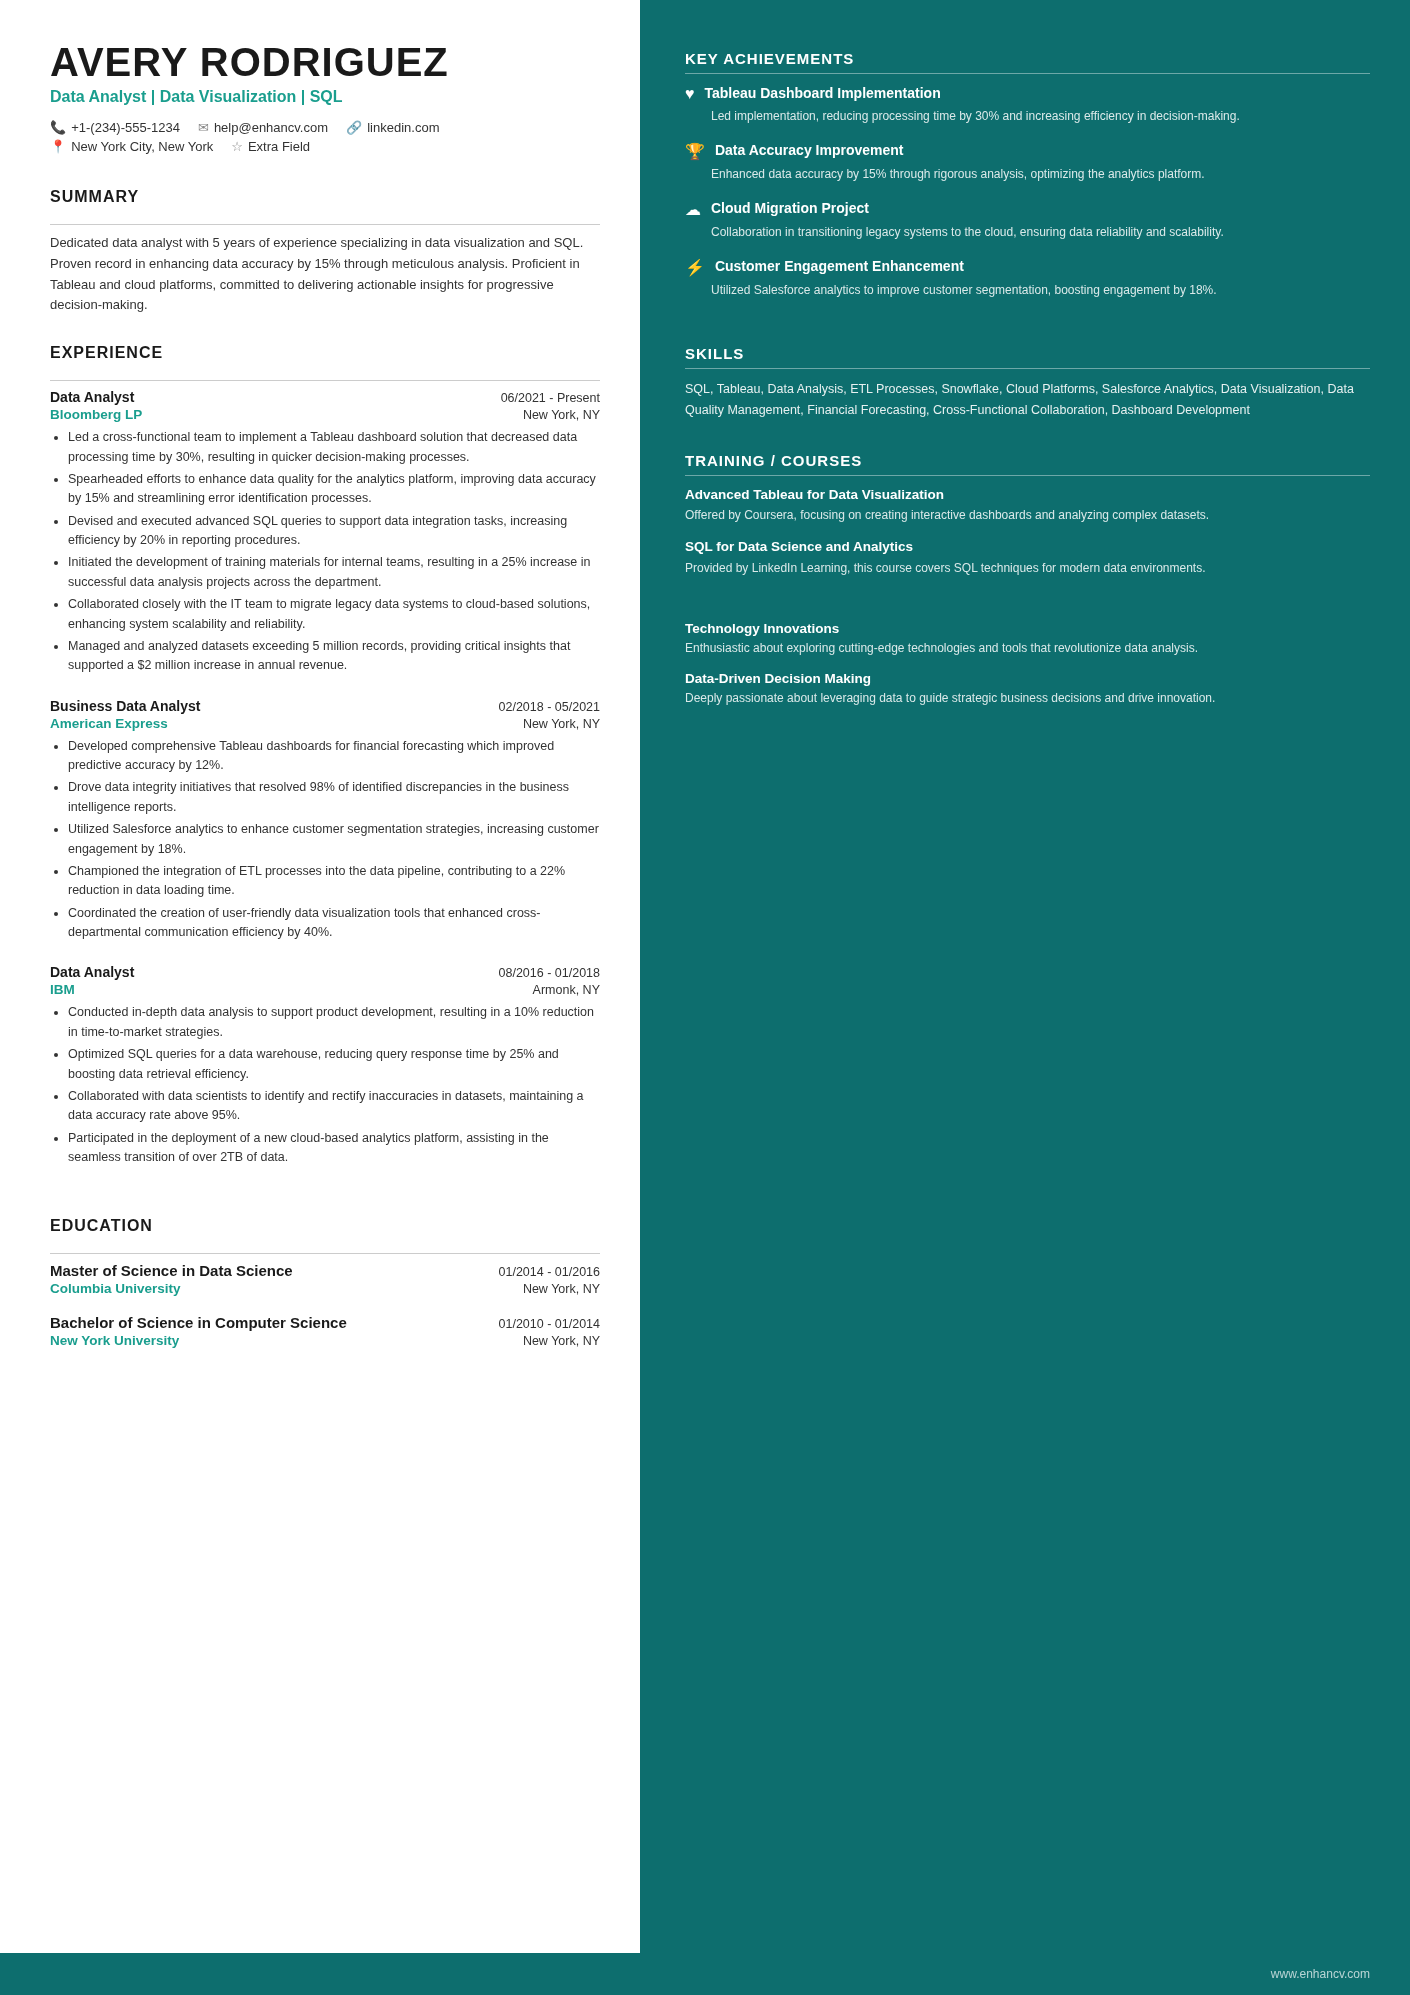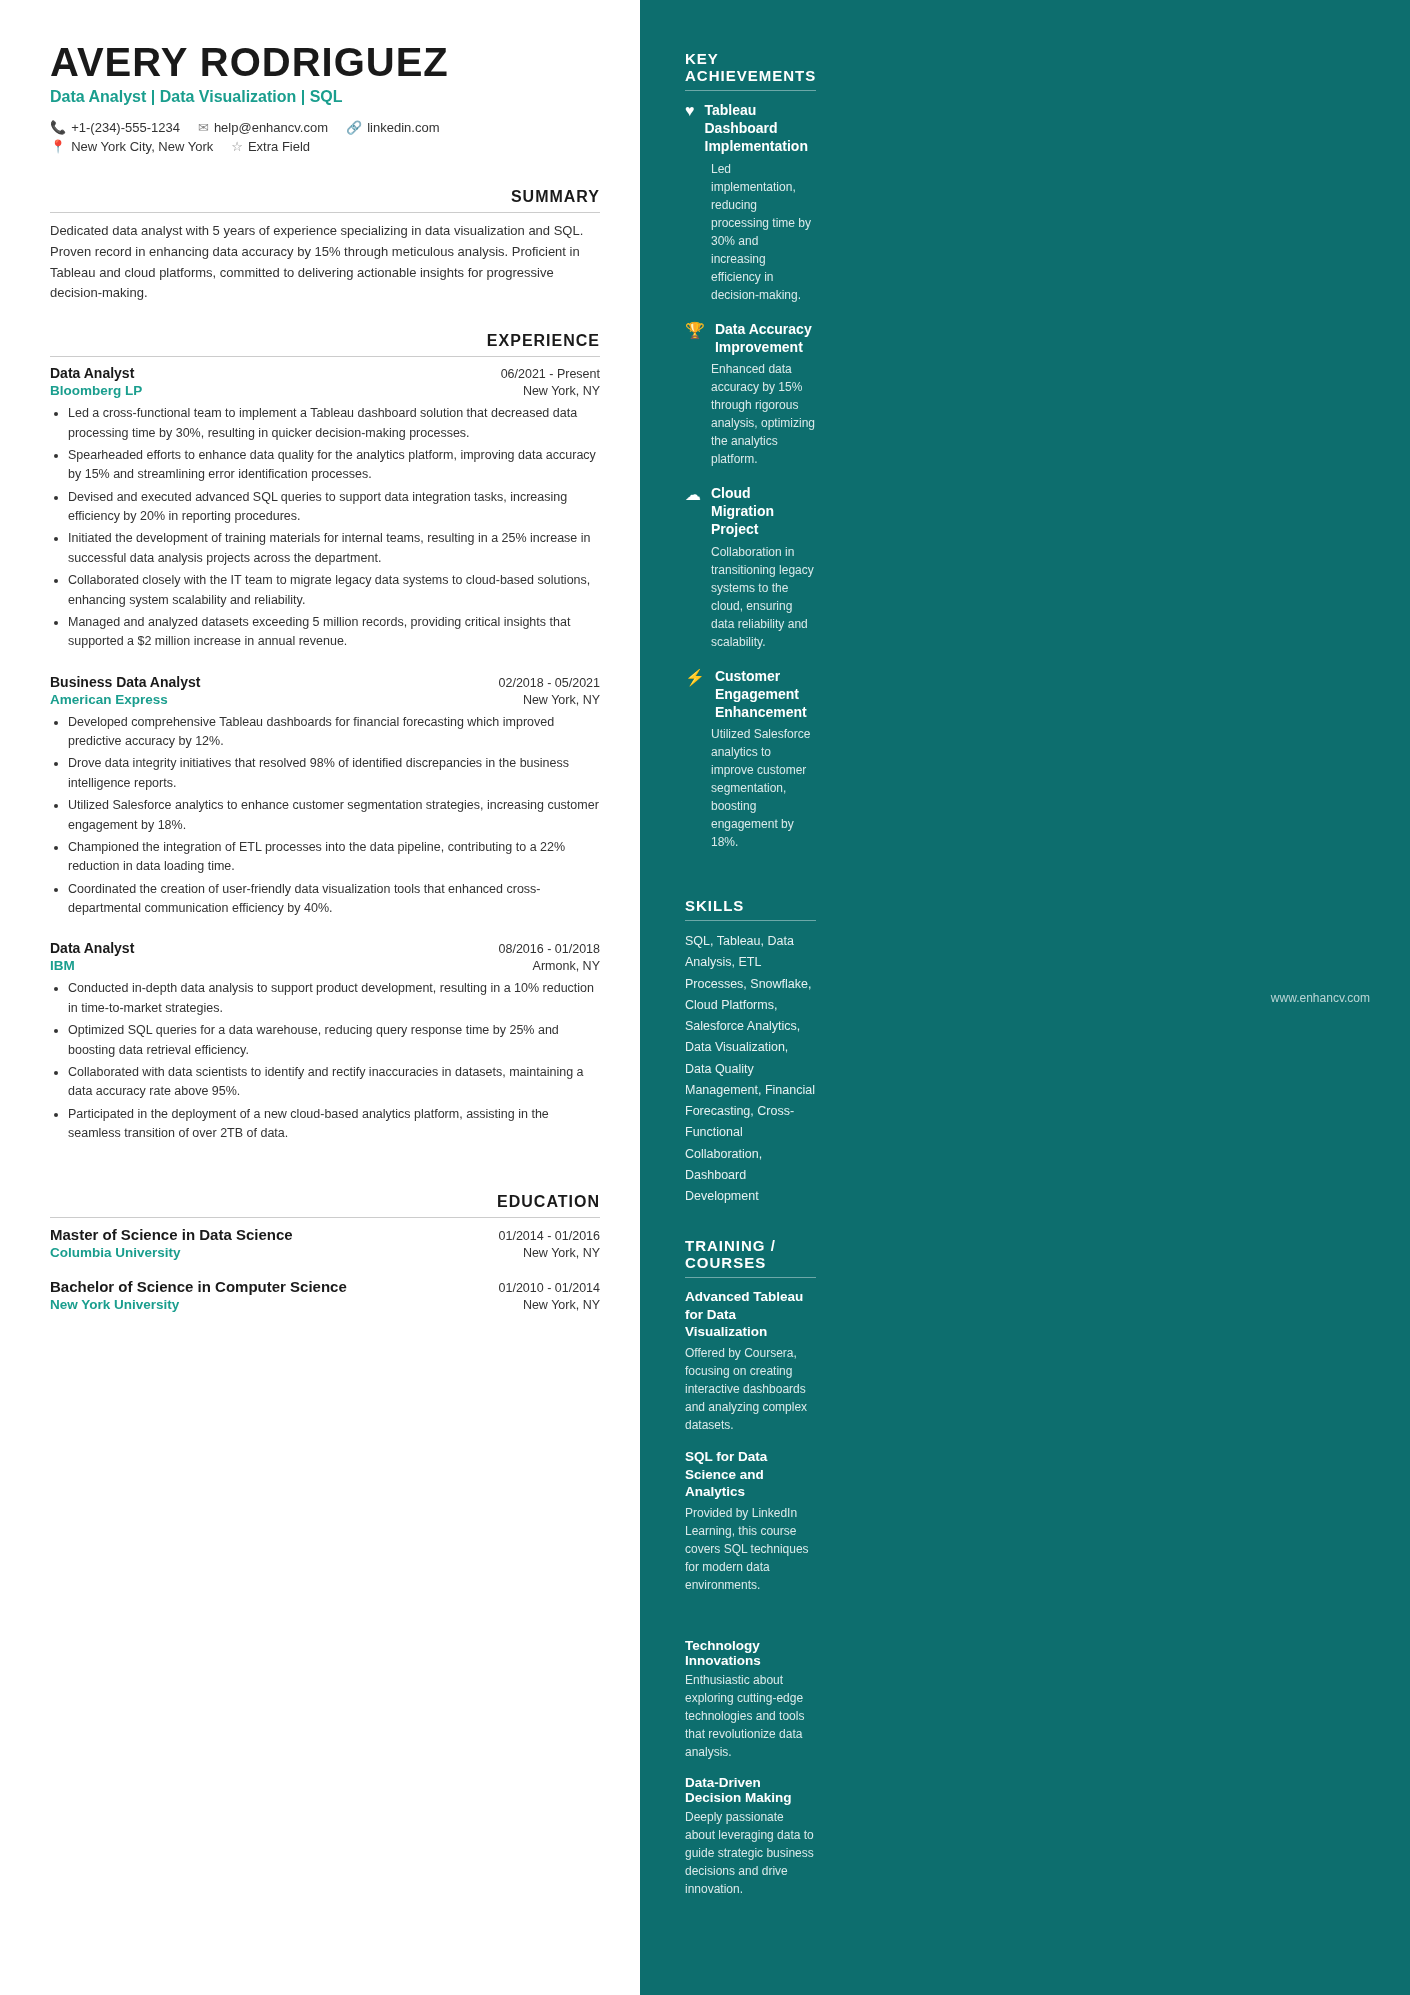--- a/index.html
+++ b/index.html
@@ -67,23 +67,22 @@
       margin-bottom: 28px;
     }
 
     .section-title {
       font-size: 16px;
       font-weight: 800;
       color: #1a1a1a;
       text-transform: uppercase;
       letter-spacing: 1px;
       margin-bottom: 8px;
-      padding-bottom: 6px;
+      padding-bottom: 18px;
       border-bottom: 1.5px solid #ccc;
-      text-align: right;
     }
 
     .summary-text {
       font-size: 13px;
       color: #333;
       line-height: 1.6;
     }
 
     .experience-entry {
       margin-bottom: 22px;
@@ -248,21 +247,21 @@
 
     .passion-desc {
       font-size: 12px;
       color: rgba(255,255,255,0.85);
       line-height: 1.5;
     }
 
     
     .page {
       display: flex;
-      flex-direction: row;
+      flex-direction: column;
       min-height: 1995px;
     }
 
     .main-content {
       display: flex;
       flex: 1;
     }
 
     .left-footer {
       flex: 0 0 640px;

